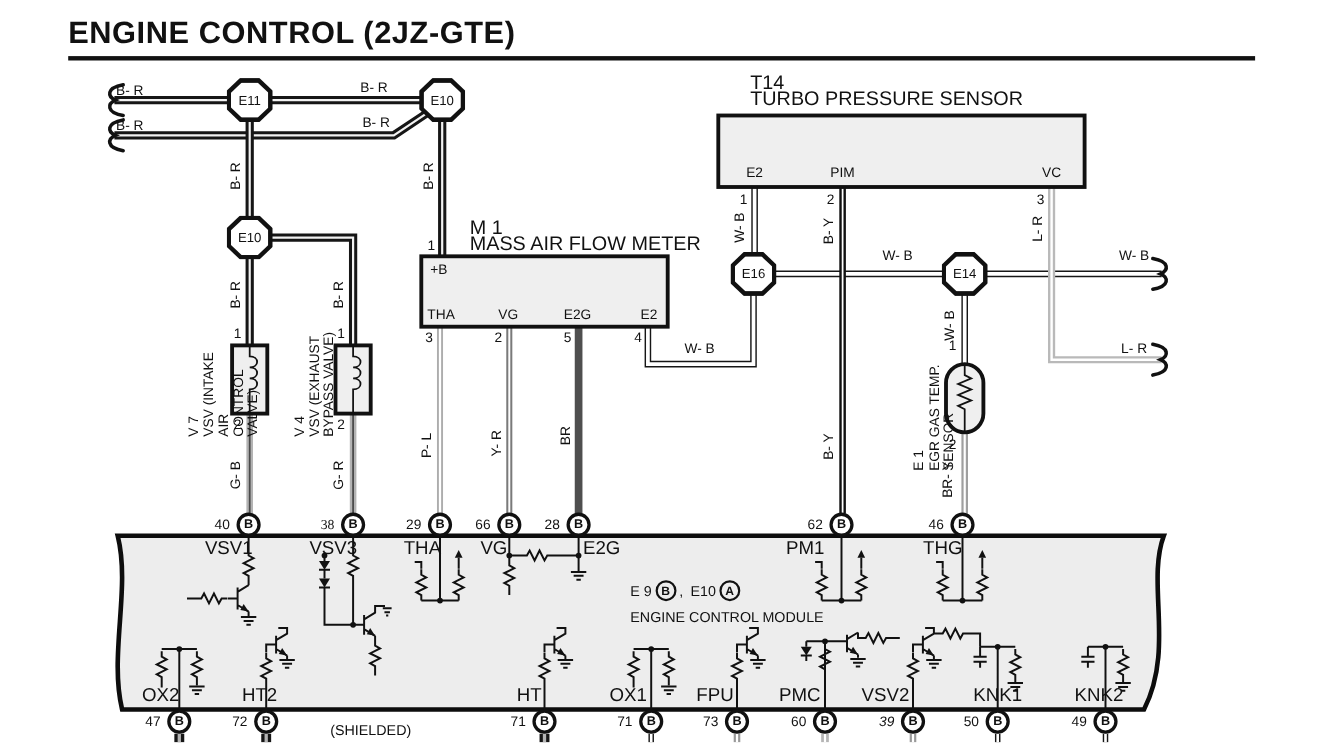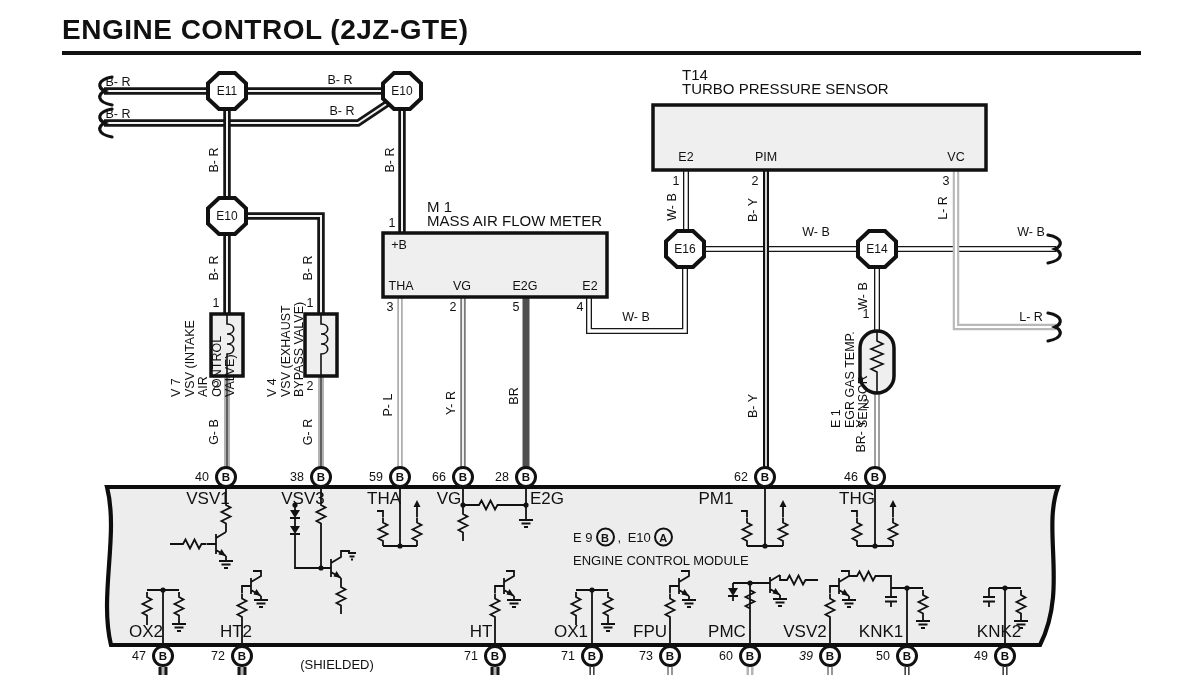--- a/index.html
+++ b/index.html
@@ -40,21 +40,21 @@
          background:#fff;display:flex;align-items:center;justify-content:center;
          font-size:11.5px;font-weight:bold;transform:translate(-50%,-50%);z-index:6;}
   .oct{position:absolute;width:42px;height:40px;background:#111;transform:translate(-50%,-50%);
        clip-path:polygon(29% 0%,71% 0%,100% 29%,100% 71%,71% 100%,29% 100%,0% 71%,0% 29%);
        display:flex;align-items:center;justify-content:center;z-index:5;}
   .octin{width:34px;height:32px;background:#fff;
        clip-path:polygon(29% 0%,71% 0%,100% 29%,100% 71%,71% 100%,29% 100%,0% 71%,0% 29%);
        display:flex;align-items:center;justify-content:center;font-size:12px;}
   .devlbl{position:absolute;font-size:12.5px;line-height:13.5px;text-align:left;
           transform:translate(-50%,-50%) rotate(-90deg);}
-  .boxtitle{position:absolute;font-size:15px;line-height:14px;}
+  .boxtitle{position:absolute;font-size:18px;line-height:14px;}
   .note{position:absolute;font-size:13px;display:flex;align-items:center;transform:translate(0,-50%);}
   .notecirc{display:inline-flex;width:15px;height:15px;border:2.6px solid #111;border-radius:50%;
             align-items:center;justify-content:center;font-size:11px;font-weight:bold;margin:0 3px;}
   .noteline2{position:absolute;font-size:13px;}
   .shield{position:absolute;font-size:13px;transform:translate(-50%,-50%);}
   .title{position:absolute;left:62px;top:14px;font-size:28px;font-weight:bold;letter-spacing:0.5px;}
   .rule{position:absolute;left:62px;top:51px;width:1079px;height:3.5px;background:#111;}
 </style>
 </head>
 <body>
@@ -262,35 +262,35 @@
         <div>VSV (EXHAUST</div>
         <div>BYPASS VALVE)</div>
       </div>
       <div class="devlbl" style="left: 843px; top: 363px; width: 130px; height: 27px;">
         <div>E 1</div>
         <div>EGR GAS TEMP. SENSOR</div>
       </div>
       <div class="pinnum" style="left: 213px; top: 477px;">40</div>
       <div class="tcirc" style="left: 226px; top: 477px;">B</div>
       <div class="tname" style="left: 208px; top: 499px;">VSV1</div>
-      <div class="pinnum" style="left: 308px; top: 477px;">38</div>
+      <div class="pinnum" style="left: 308px; top: 477px; font-family: Liberation Serif, serif;">38</div>
       <div class="tcirc" style="left: 321px; top: 477px;">B</div>
       <div class="tname" style="left: 303px; top: 499px;">VSV3</div>
-      <div class="pinnum" style="left: 387px; top: 477px;">59</div>
+      <div class="pinnum" style="left: 387px; top: 477px;">29</div>
       <div class="tcirc" style="left: 400px; top: 477px;">B</div>
       <div class="tname" style="left: 384px; top: 499px;">THA</div>
       <div class="pinnum" style="left: 450px; top: 477px;">66</div>
       <div class="tcirc" style="left: 463px; top: 477px;">B</div>
       <div class="tname" style="left: 449px; top: 499px;">VG</div>
       <div class="pinnum" style="left: 513px; top: 477px;">28</div>
       <div class="tcirc" style="left: 526px; top: 477px;">B</div>
       <div class="tname" style="left: 547px; top: 499px;">E2G</div>
       <div class="pinnum" style="left: 752px; top: 477px;">62</div>
       <div class="tcirc" style="left: 765px; top: 477px;">B</div>
-      <div class="tname" style="left: 716px; top: 499px;">PM1</div>
+      <div class="tname" style="left: 732px; top: 499px;">PM1</div>
       <div class="pinnum" style="left: 862px; top: 477px;">46</div>
       <div class="tcirc" style="left: 875px; top: 477px;">B</div>
       <div class="tname" style="left: 857px; top: 499px;">THG</div>
       <div class="pinnum" style="left: 150px; top: 656px;">47</div>
       <div class="tcirc" style="left: 163px; top: 656px;">B</div>
       <div class="tname" style="left: 146px; top: 632px;">OX2</div>
       <div class="pinnum" style="left: 229px; top: 656px;">72</div>
       <div class="tcirc" style="left: 242px; top: 656px;">B</div>
       <div class="tname" style="left: 224px; top: 632px; padding-left: 24px;">HT2</div>
       <div class="pinnum" style="left: 482px; top: 656px;">71</div>
@@ -303,21 +303,21 @@
       <div class="tcirc" style="left: 670px; top: 656px;">B</div>
       <div class="tname" style="left: 650px; top: 632px;">FPU</div>
       <div class="pinnum" style="left: 737px; top: 656px;">60</div>
       <div class="tcirc" style="left: 750px; top: 656px;">B</div>
       <div class="tname" style="left: 727px; top: 632px;">PMC</div>
       <div class="pinnum" style="left: 817px; top: 656px; font-style: italic;">39</div>
       <div class="tcirc" style="left: 830px; top: 656px;">B</div>
       <div class="tname" style="left: 805px; top: 632px;">VSV2</div>
       <div class="pinnum" style="left: 894px; top: 656px;">50</div>
       <div class="tcirc" style="left: 907px; top: 656px;">B</div>
-      <div class="tname" style="left: 881px; top: 632px;">KNK1</div>
+      <div class="tname" style="left: 907px; top: 632px;">KNK1</div>
       <div class="pinnum" style="left: 992px; top: 656px;">49</div>
       <div class="tcirc" style="left: 1005px; top: 656px;">B</div>
       <div class="tname" style="left: 999px; top: 632px;">KNK2</div>
       <div class="note" style="left: 573px; top: 537px;">
         <span>E 9 </span>
         <span class="notecirc">B</span>
         <span>, </span>
         <span>E10 </span>
         <span class="notecirc">A</span>
       </div>

